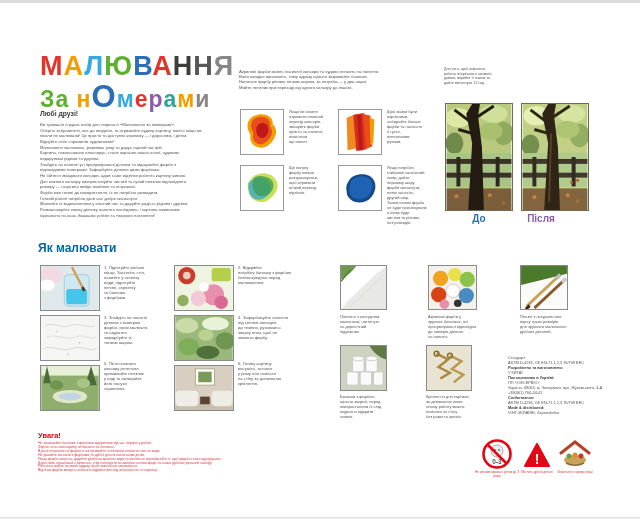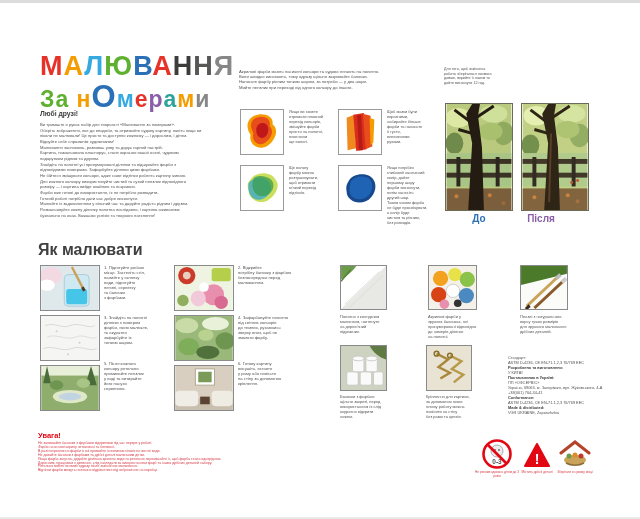--- a/index.html
+++ b/index.html
@@ -26,21 +26,21 @@
   .vgr-logo{position:absolute;left:518px;top:41px;width:66px;height:34px;}
   .varnish{position:absolute;left:444px;top:64px;width:66px;font-size:3.7px;line-height:4.6px;color:#555;white-space:pre-line;}
   .painting{position:absolute;width:68px;height:108px;border:1px solid #6b6b5a;box-sizing:border-box;}
   .painting svg{display:block;width:100%;height:100%;}
   #painting-before{left:445px;top:100px;}
   #painting-after{left:521px;top:100px;}
   .ba-label{position:absolute;top:210px;width:68px;text-align:center;font-size:10px;font-weight:bold;}
   #label-before{left:445px;color:#2b6fb7;}
   #label-after{left:507px;color:#8a5fa8;}
   
-  .how-head{position:absolute;left:38px;top:238px;font-size:16px;font-weight:bold;color:#404040;}
+  .how-head{position:absolute;left:38px;top:238px;font-size:12px;font-weight:bold;color:#0369a1;}
   .step-thumb{position:absolute;width:60px;height:46px;border:1px solid #8a8a8a;box-sizing:border-box;background:#fff;}
   .step-thumb svg{display:block;width:100%;height:100%;}
   .step-cap{position:absolute;font-size:4.2px;line-height:5px;color:#555;white-space:pre-line;}
   
   .kit-head{position:absolute;left:340px;top:241px;font-size:13.5px;font-weight:bold;color:#7ab829;}
   .kit-thumb{position:absolute;border:1px solid #8a8a8a;box-sizing:border-box;background:#fff;}
   .kit-thumb svg{display:block;width:100%;height:100%;}
   .kit-cap{position:absolute;font-size:4px;line-height:5px;color:#555;white-space:pre-line;}
   .kit-info{position:absolute;left:508px;top:352px;width:124px;font-size:3.9px;line-height:5px;color:#555;}
   .kit-info .b{font-weight:bold;color:#3a3a3a;}

